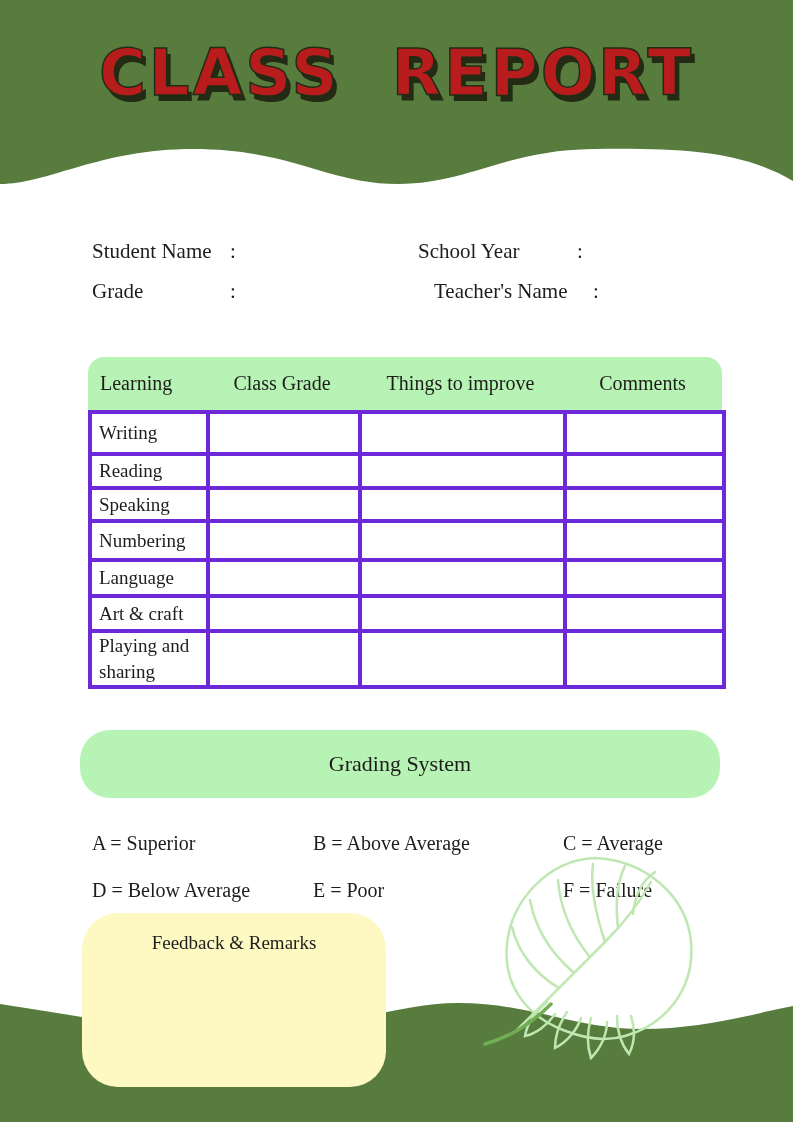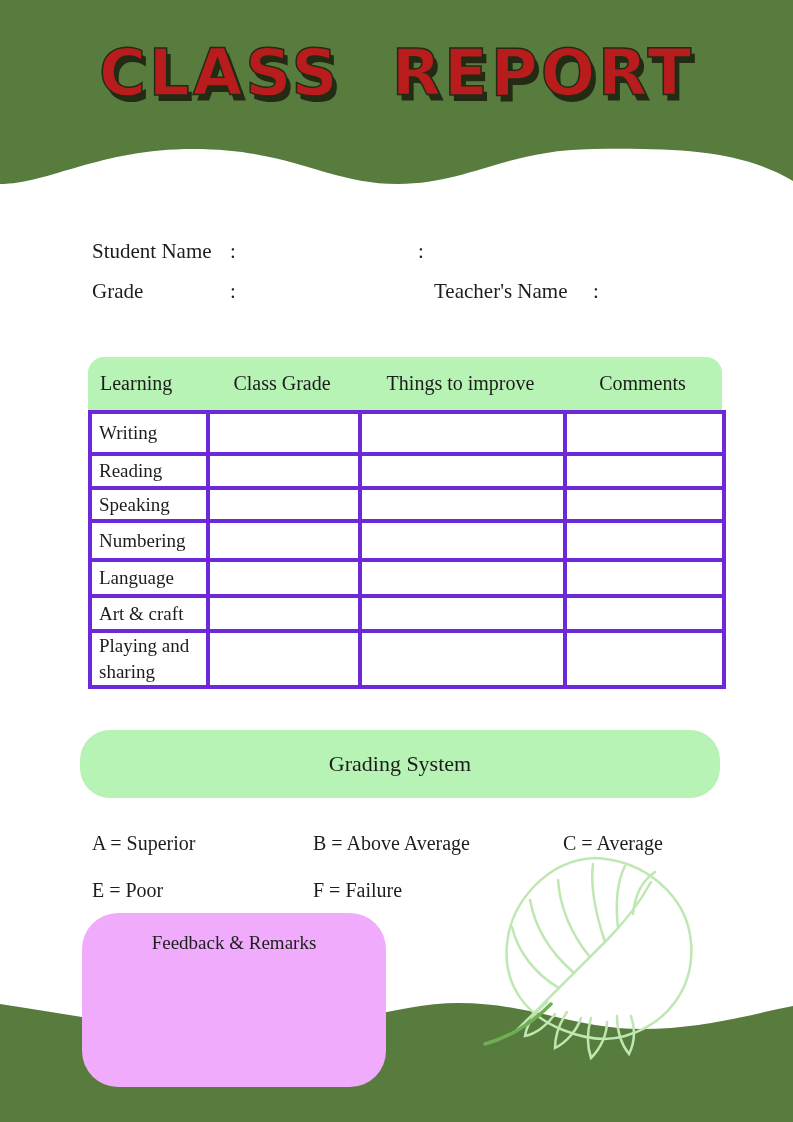--- a/index.html
+++ b/index.html
@@ -103,21 +103,21 @@
     align-items: center;
     font-size: 20px;
     z-index: 1;
   }
 
   
   .feedback-box {
     position: absolute;
     left: 82px; top: 913px;
     width: 304px; height: 174px;
-    background: #f0abfc;
+    background: #fef9c3;
     border-radius: 36px;
     z-index: 4;
     text-align: center;
   }
   .feedback-box .fb-title { margin-top: 19px; font-size: 19px; }
   .feedback-box .fb-content { display: block; width: 100%; height: 110px; }
 
   
   .leaf { position: absolute; left: 455px; top: 852px; z-index: 3; }
   .footer-wave { position: absolute; left: 0; bottom: 0; width: 793px; height: 122px; z-index: 2; }
@@ -141,20 +141,21 @@
     <span class="label">Student Name</span>
     <span class="colon">:</span>
     <span class="value"></span>
   </div>
   <div class="info-row left l1">
     <span class="label">Grade</span>
     <span class="colon">:</span>
     <span class="value"></span>
   </div>
   <div class="info-row right r0">
+    <span class="label">School Year</span>
     <span class="colon">:</span>
     <span class="value"></span>
   </div>
   <div class="info-row right r1">
     <span class="label">Teacher's Name</span>
     <span class="colon">:</span>
     <span class="value"></span>
   </div>
 </section>
 
@@ -220,20 +221,21 @@
 </div>
 
 <div class="grading-banner">
   <span>Grading System</span>
 </div>
 
 <div class="legend">
   <span>A =  Superior</span>
   <span>B =  Above Average</span>
   <span>C =  Average</span>
+  <span>D =  Below Average</span>
   <span>E =  Poor</span>
   <span>F =  Failure</span>
 </div>
 
 <div class="feedback-box">
   <div class="fb-title">Feedback &amp; Remarks</div>
   <span class="fb-content"></span>
 </div>
 
 <svg class="leaf" width="260" height="225" viewBox="0 0 260 225">

